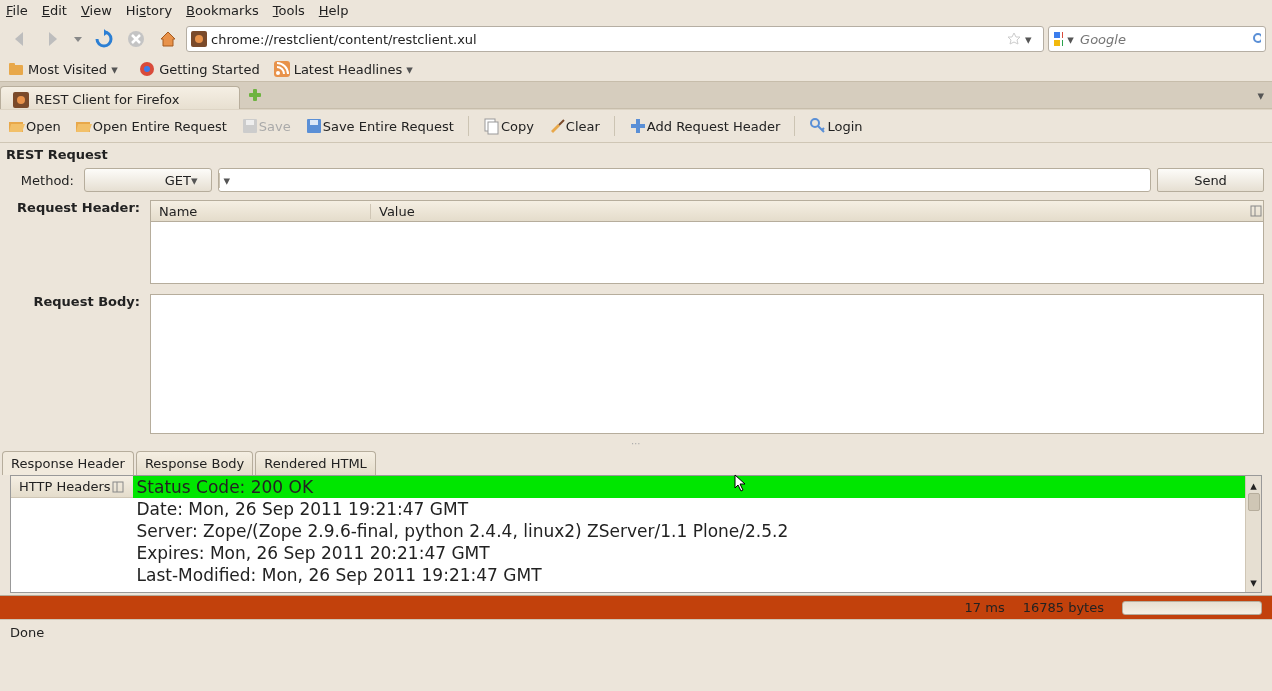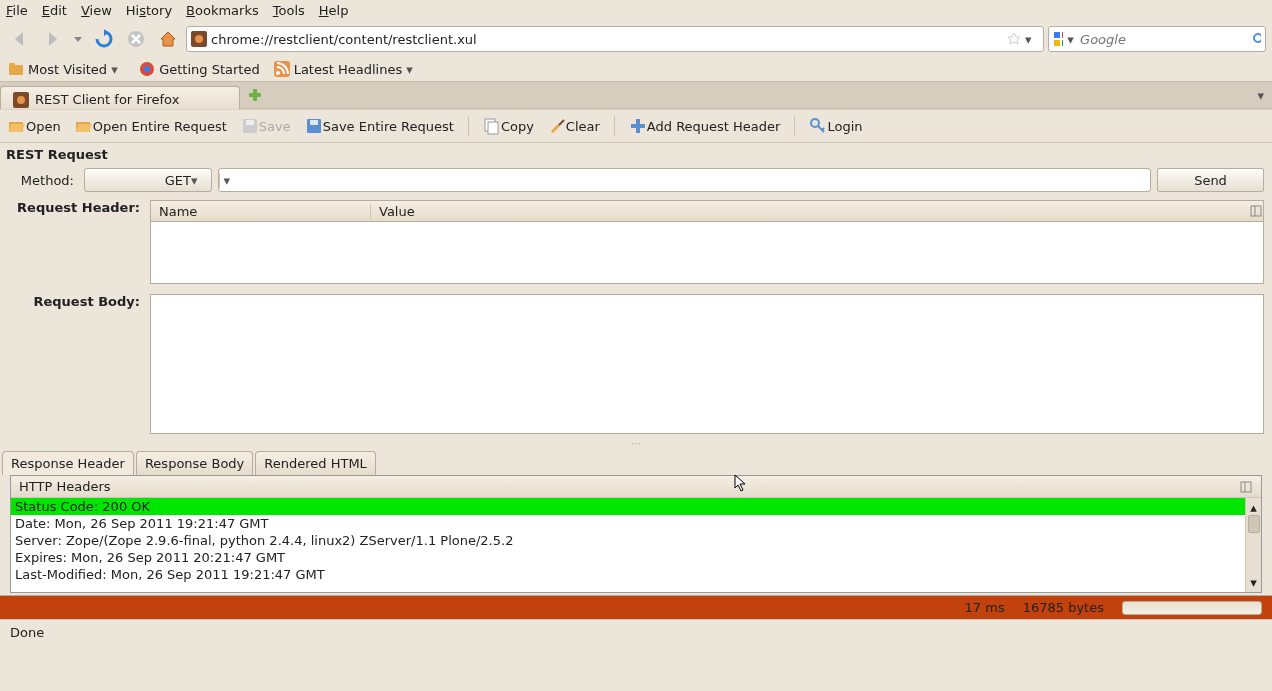--- a/index.html
+++ b/index.html
@@ -34,25 +34,25 @@
 .sendbtn{width:107px;height:24px;background:linear-gradient(#fdfcf9,#e6dfd2);border:1px solid #b6ad9c;border-radius:2px;display:flex;align-items:center;justify-content:center}
 .table-area{flex:1}
 .thead{display:flex;background:linear-gradient(#f5efe3,#e4dccb);border:1px solid #b6ad9c;height:22px;align-items:center}
 .th{padding:0 8px;border-right:1px solid #cfc6b5}
 .tbody{background:#fff;border:1px solid #b6ad9c;border-top:none;height:62px}
 .bodyarea{background:#fff;border:1px solid #b6ad9c;height:140px;flex:1}
 .grip{display:flex;justify-content:center;padding:2px 0;color:#aaa;font-size:10px;user-select:none}
 .resp-tabs{display:flex;gap:0;padding-left:2px}
 .rtab{background:linear-gradient(#f5efe3,#e4dccb);border:1px solid #b6ad9c;border-bottom:none;padding:4px 8px;border-radius:4px 4px 0 0;margin-right:2px}
 .rtab.active{background:#f1eadd}
-.resp-content{border:1px solid #999;margin:0 10px 2px 10px;display:flex;flex-direction:column;height:118px;background:#fff}
+.resp-content{border:1px solid #999;margin:0 10px 2px 10px;display:flex;height:118px;background:#fff}
 .resp-head{display:flex;background:linear-gradient(#f5efe3,#e4dccb);border-bottom:1px solid #cfc6b5;height:22px;align-items:center;padding:0 8px;justify-content:space-between}
 .resp-body{flex:1;overflow:hidden;background:#fff;display:flex}
 .resp-lines{flex:1;overflow:hidden}
-.resp-lines div{padding:1px 4px;font-size:13px;white-space:nowrap}
+.resp-lines div{padding:1px 4px;font-size:17px;white-space:nowrap}
 .status-ok{background:#00e600}
 .vscroll{width:16px;background:#e6dfd2;border-left:1px solid #cfc6b5;display:flex;flex-direction:column;align-items:center;justify-content:space-between;padding:2px 0;font-size:9px;color:#666}
 .thumb{width:12px;height:18px;background:#cfc6b5;border:1px solid #b6ad9c;border-radius:2px}
 .statusbar{border-top:1px solid #b6ad9c;display:flex;align-items:center;height:24px;padding:0 10px;gap:18px;background:#c2410c;justify-content:flex-end}
 .progress{width:140px;height:14px;border:1px solid #b6ad9c;border-radius:3px;background:linear-gradient(#e6dfd2,#f5efe3)}
 .statusbar2{border-top:1px solid #cfc6b5;height:24px;display:flex;align-items:center;padding:12px 10px;background:#ece5da}
 svg{display:block}
 .colpick{width:14px;height:14px}
 .cursor{position:absolute;left:734px;top:474px;pointer-events:none}
 </style>

